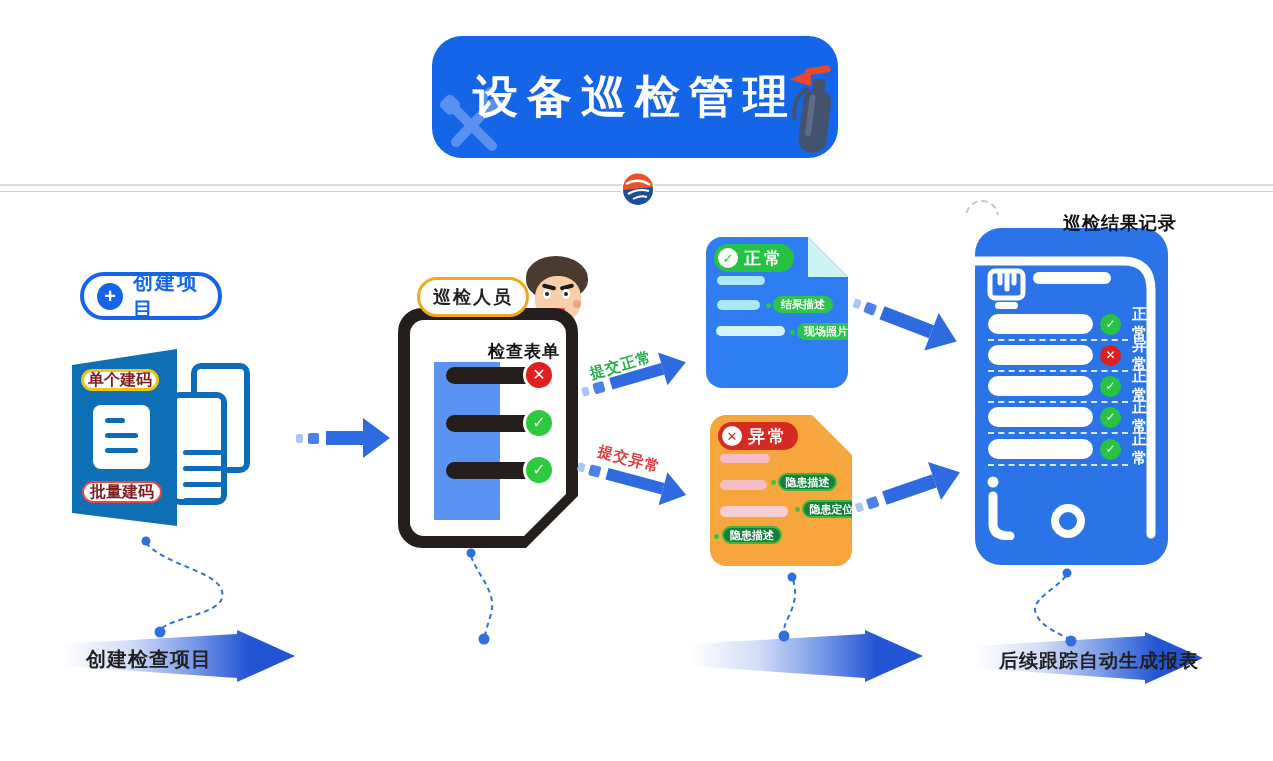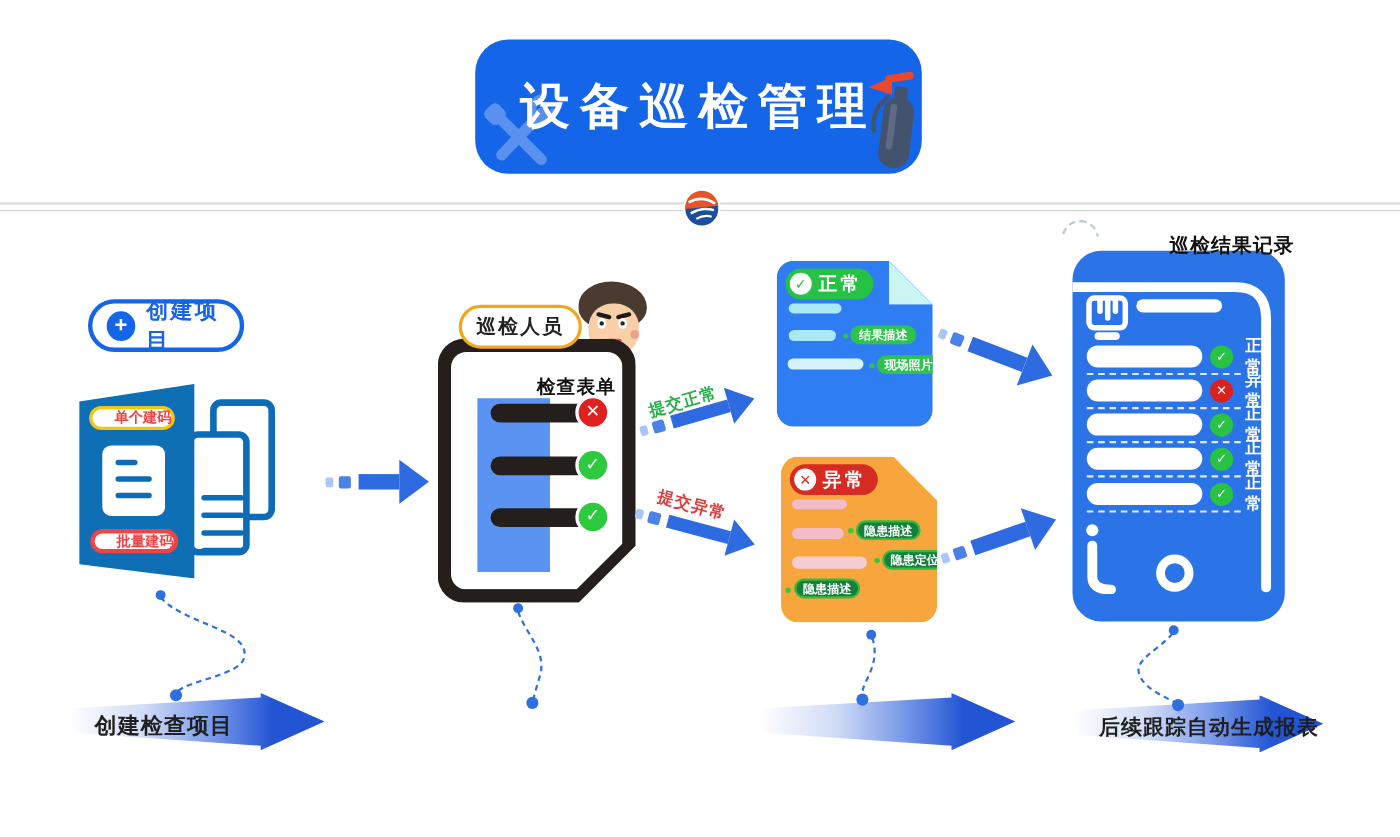--- a/index.html
+++ b/index.html
@@ -30,24 +30,24 @@
       border:4px solid #1565e8;border-radius:27px;display:flex;align-items:center;padding-left:13px;box-sizing:border-box;}
   .plus-circ{width:27px;height:27px;border-radius:50%;background:#1565e8;color:#fff;font-size:20px;font-weight:700;
       display:flex;align-items:center;justify-content:center;margin-right:10px;line-height:1;}
   .badge-blue .lbl{color:#1565e8;font-size:20px;font-weight:800;letter-spacing:2px;}
 
   .doc{position:absolute;background:#fff;border:6px solid #0d6cb8;border-radius:10px;box-sizing:border-box;}
   .doc-line{position:absolute;height:5px;background:#0d6cb8;border-radius:3px;}
   .folder{position:absolute;left:70px;top:345px;width:107px;height:185px;background:#0e6fb5;
       clip-path:polygon(2px 20px,107px 4px,107px 181px,2px 168px);}
   .fcard{position:absolute;left:93px;top:405px;width:57px;height:64px;background:#fff;border-radius:8px;}
-  .tag{position:absolute;background:#fff;border-radius:13px;display:flex;align-items:center;justify-content:flex-end;
-      font-size:13px;font-weight:700;color:#ef4444;box-sizing:border-box;z-index:3;}
+  .tag{position:absolute;background:#fff;border-radius:13px;display:flex;align-items:center;justify-content:center;
+      font-size:16px;font-weight:700;color:#7f1d1d;box-sizing:border-box;z-index:3;}
   .tag-yellow{border:3px solid #f2c50f;}
-  .tag-orange{border:4px solid #ef4444;}
+  .tag-orange{border:2px solid #ef4444;}
 
   
   .badge-yellow{position:absolute;left:417px;top:277px;width:112px;height:40px;background:#fff;
       border:3px solid #f2a81c;border-radius:21px;display:flex;align-items:center;justify-content:center;
       font-size:18px;font-weight:600;color:#222;letter-spacing:2px;z-index:3;box-sizing:border-box;}
   .avatar{position:absolute;left:524px;top:256px;width:68px;height:76px;z-index:2;}
   .hair{position:absolute;left:2px;top:0;width:62px;height:44px;background:#4a3a30;border-radius:48% 52% 45% 45%;}
   .face{position:absolute;left:11px;top:20px;width:46px;height:47px;background:#f8cfa9;border-radius:46%;}
   .brow{position:absolute;width:14px;height:4px;background:#1e1a18;border-radius:2px;}
   .eye{position:absolute;width:8px;height:10px;background:#fff;border-radius:50%;}

